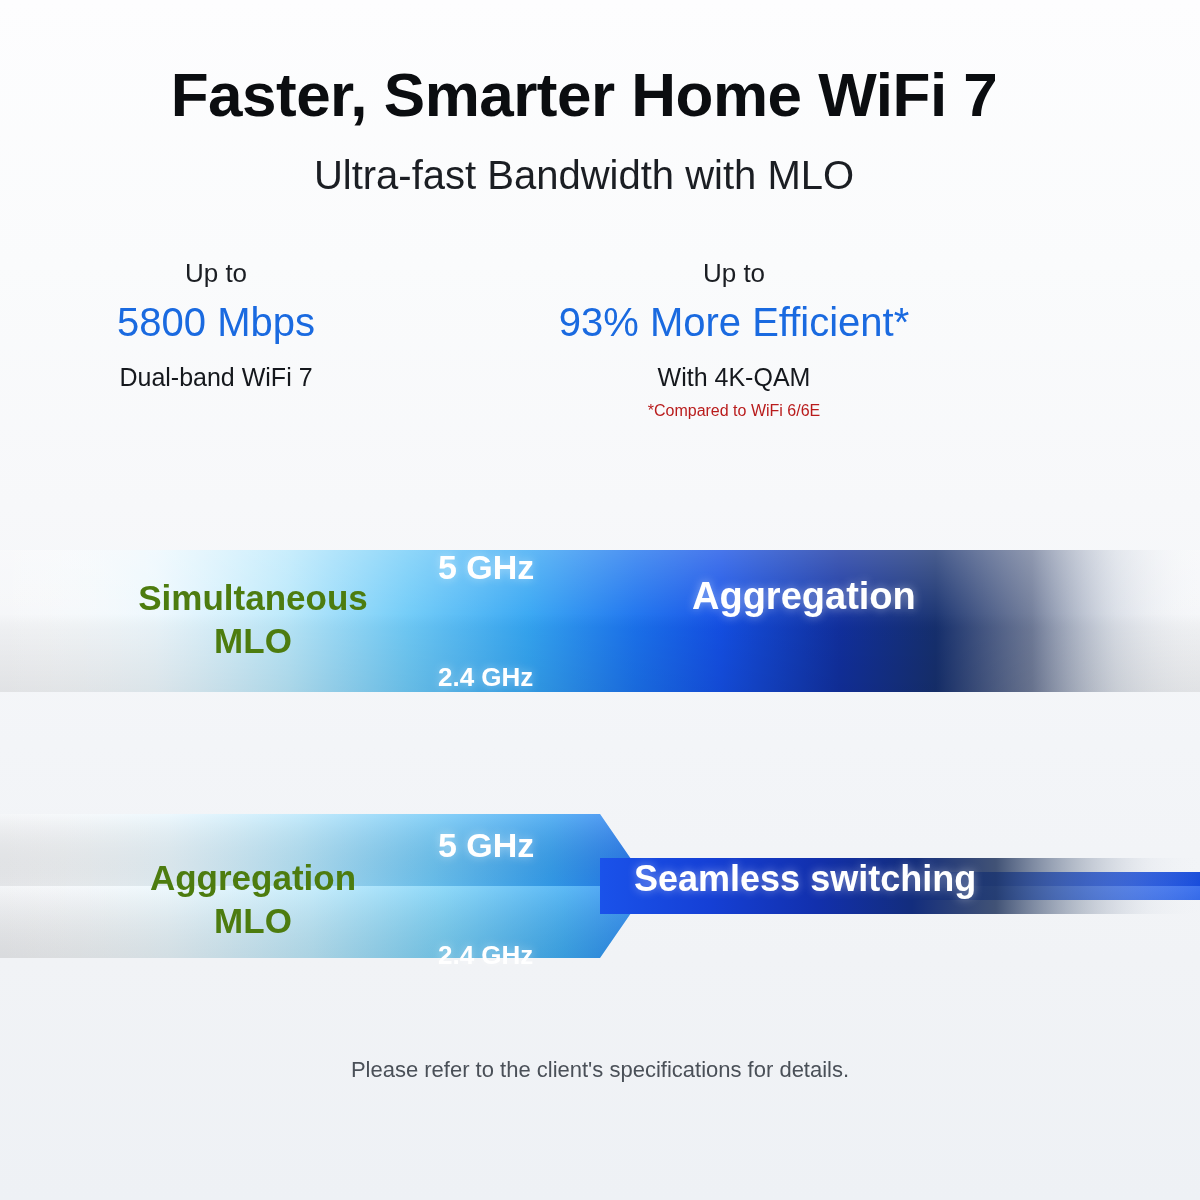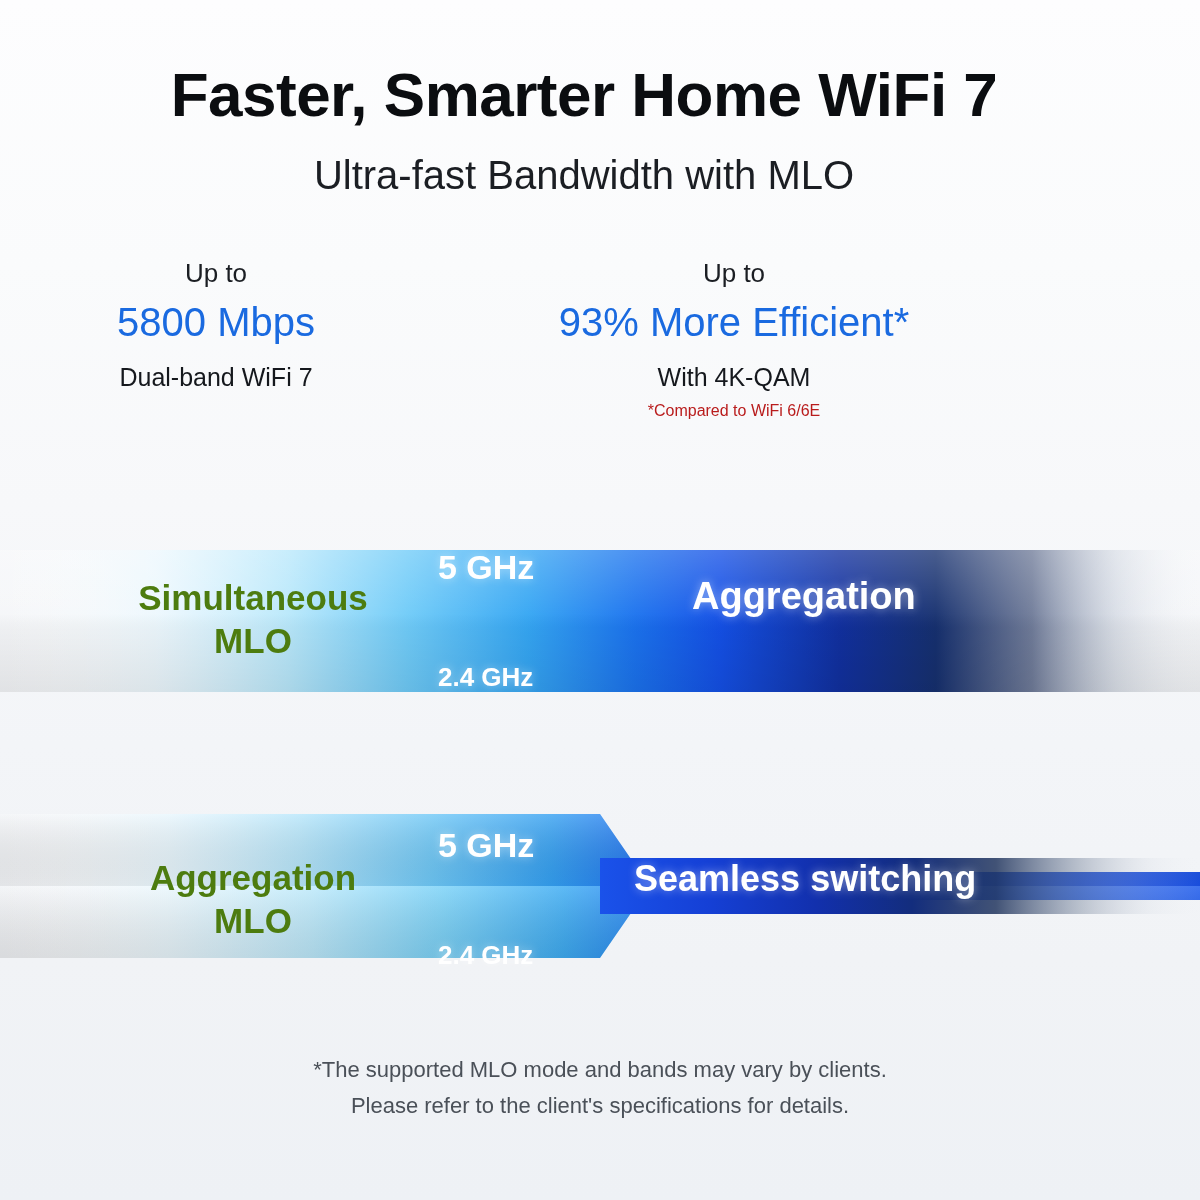--- a/index.html
+++ b/index.html
@@ -312,17 +312,16 @@
         <span class="lbl-line">MLO</span>
       </div>
       <div class="band-text band-5g">5 GHz</div>
       <div class="band-text band-24g">2.4 GHz</div>
       <div class="band-text outcome">Seamless switching</div>
     </div>
 
   </div>
 
   <div class="footer">
-    <span class="fline">*The supported MLO mode and bands may vary by clients.</span>
     <span class="fline">Please refer to the client's specifications for details.</span>
   </div>
 
 </div>
 
 </body></html>

